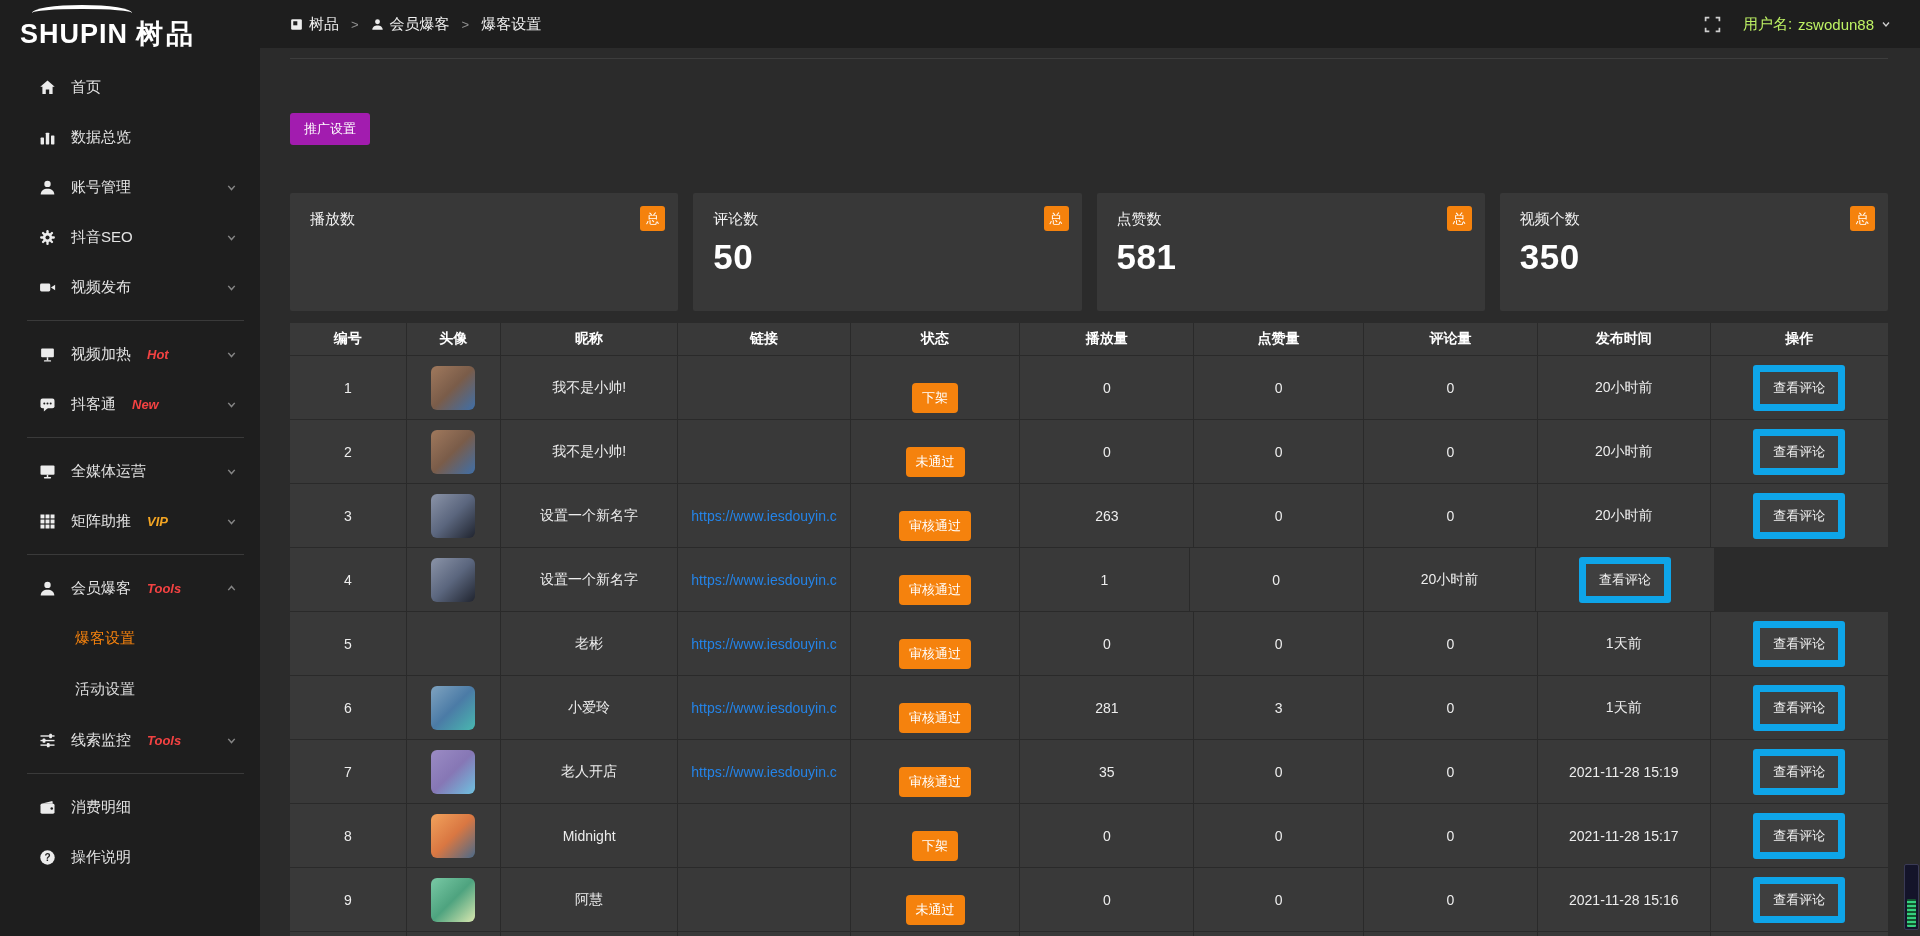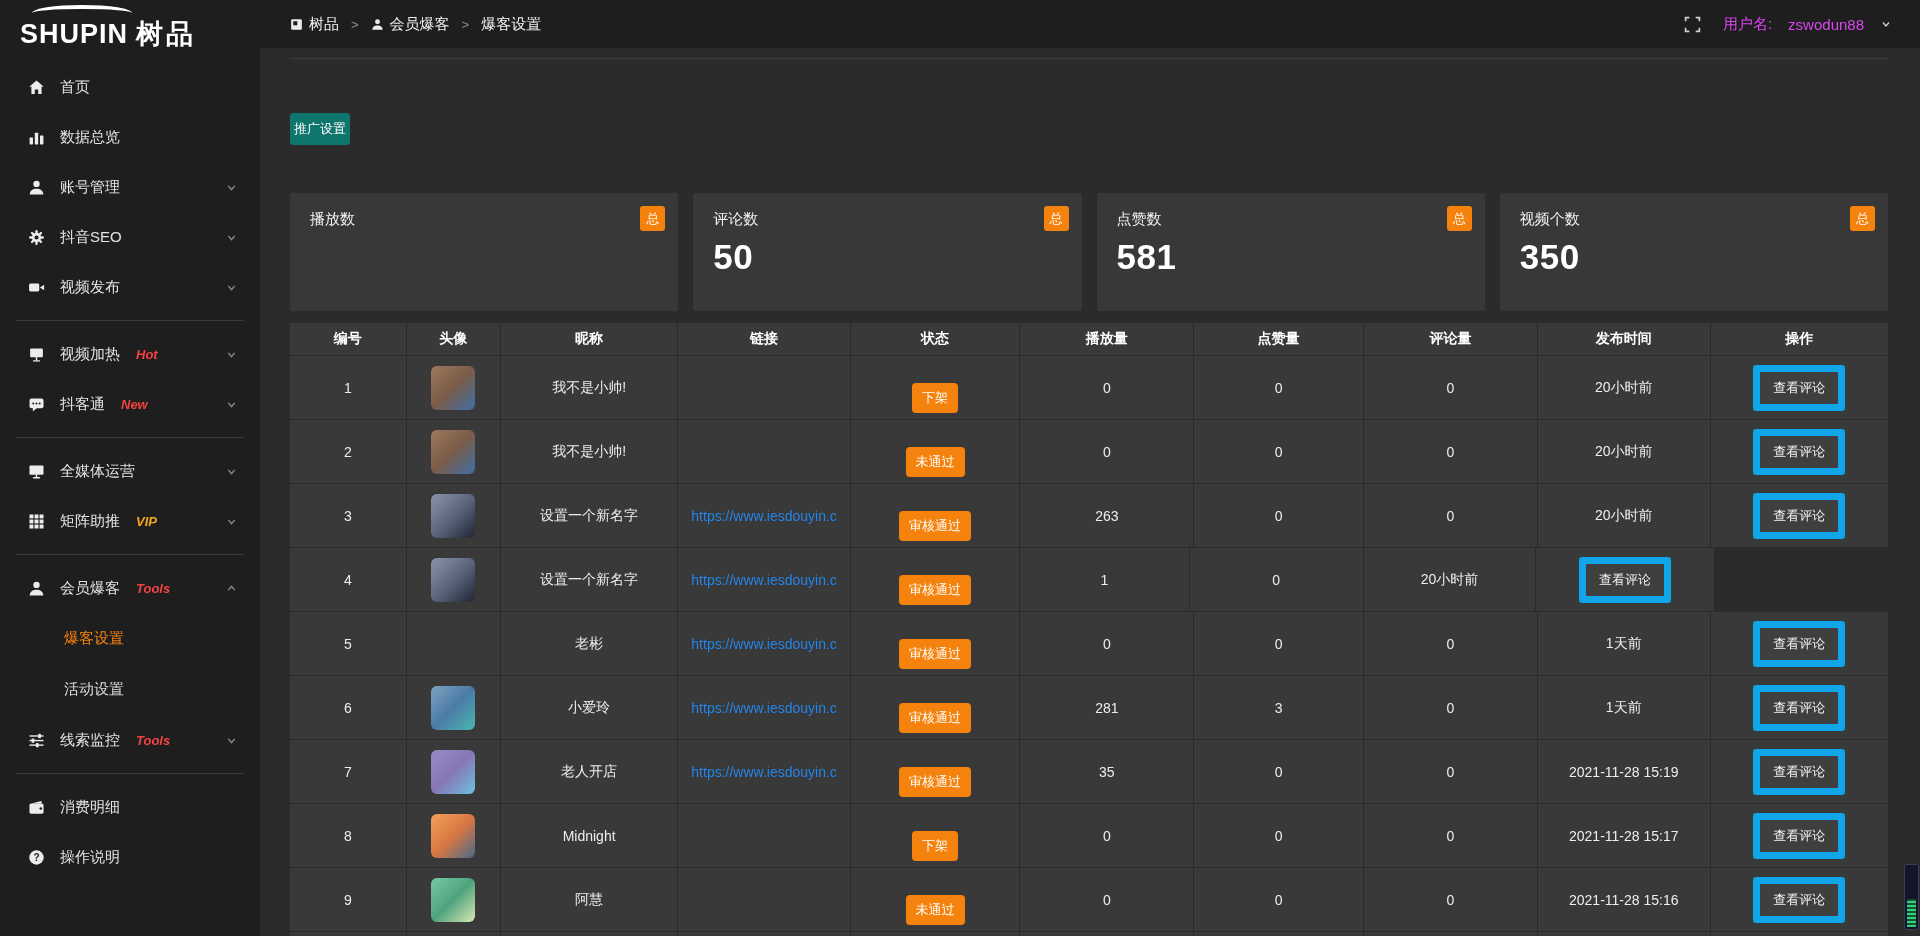--- a/index.html
+++ b/index.html
@@ -10,49 +10,49 @@
   }
   .app { display:flex; width:1920px; height:936px; }
 
   
   .sidebar { width:260px; height:936px; background:#1e1e1e; flex:0 0 260px; position:relative; }
   .logo-block { height:60px; position:relative; padding:16px 0 0 20px; }
   .logo-arc { position:absolute; top:5px; left:32px; width:100px; height:16px;
               border-top:4px solid #fff; border-radius:50%; }
   .logo-text { font-size:27px; font-weight:700; color:#fff; letter-spacing:1px; white-space:nowrap; }
   .logo-text .logo-sub { margin-left:8px; font-weight:800; letter-spacing:3px; }
-  .nav { padding-top:2px; }
+  .nav { padding-top:2px;padding-left:11px; }
   .nav-item { height:50px; display:flex; align-items:center; padding:0 22px 0 28px;
               cursor:pointer; color:#e3e3e3; font-size:15px; }
   .nav-label { margin-left:15px; }
   .nav-tag { margin-left:16px; font-size:13px; font-style:italic; font-weight:700; }
   .nav-chev { margin-left:auto; display:flex; align-items:center; opacity:.75; }
   .nav-chev.up svg { transform:rotate(180deg); }
   .nav-sub { height:51px; display:flex; align-items:center; padding-left:64px;
              font-size:15px; color:#dcdcdc; cursor:pointer; }
   .nav-sub.active { color:#f5820d; }
   .nav-divider { border-top:1px solid #3a3a3a; margin:8px 16px; }
   .icon { display:inline-flex; align-items:center; justify-content:center; }
 
   
   .main { flex:1; display:flex; flex-direction:column; background:#2b2b2b; }
   .topbar { height:48px; background:#1e1e1e; display:flex; align-items:center;
             justify-content:space-between; padding:0 28px 0 30px; flex:0 0 48px; }
   .breadcrumb { display:flex; align-items:center; font-size:15px; color:#f0f0f0; }
   .crumb { display:flex; align-items:center; gap:6px; cursor:pointer; }
   .crumb-sep { color:#909090; margin:0 12px; font-size:13px; }
   .top-right { display:flex; align-items:center; gap:22px; }
-  .user-box { display:flex; align-items:center; gap:16px; font-size:15px; color:#d946ef; cursor:pointer; }
+  .user-box { display:flex; align-items:center; gap:6px; font-size:15px; color:#bef264; cursor:pointer; }
   .fullscreen-btn { cursor:pointer; display:flex; }
 
   .content { padding:0 32px 0 30px; position:relative; }
   .content-topline { border-bottom:1px solid #3d3d3d; margin:10px -0px 0 0; }
 
-  .promo-btn { margin-top:54px; background:#0f766e; color:#fff; border:none; border-radius:3px;
-               font-size:13px; padding:7px 4px; cursor:pointer; display:inline-block;
+  .promo-btn { margin-top:54px; background:#a21caf; color:#fff; border:none; border-radius:3px;
+               font-size:13px; padding:7px 14px; cursor:pointer; display:inline-block;
                font-family:inherit; }
 
   
   .cards { display:flex; gap:15px; margin-top:48px; }
   .card { flex:1; height:118px; background:#383838; position:relative; padding:17px 20px;
           border-radius:2px; }
   .card-label { font-size:15px; color:#f2f2f2; }
   .card-badge { position:absolute; top:13px; right:13px; width:25px; height:25px; background:#f5820d;
                 color:#fff; font-size:13px; border-radius:3px; display:flex; align-items:center;
                 justify-content:center; }

